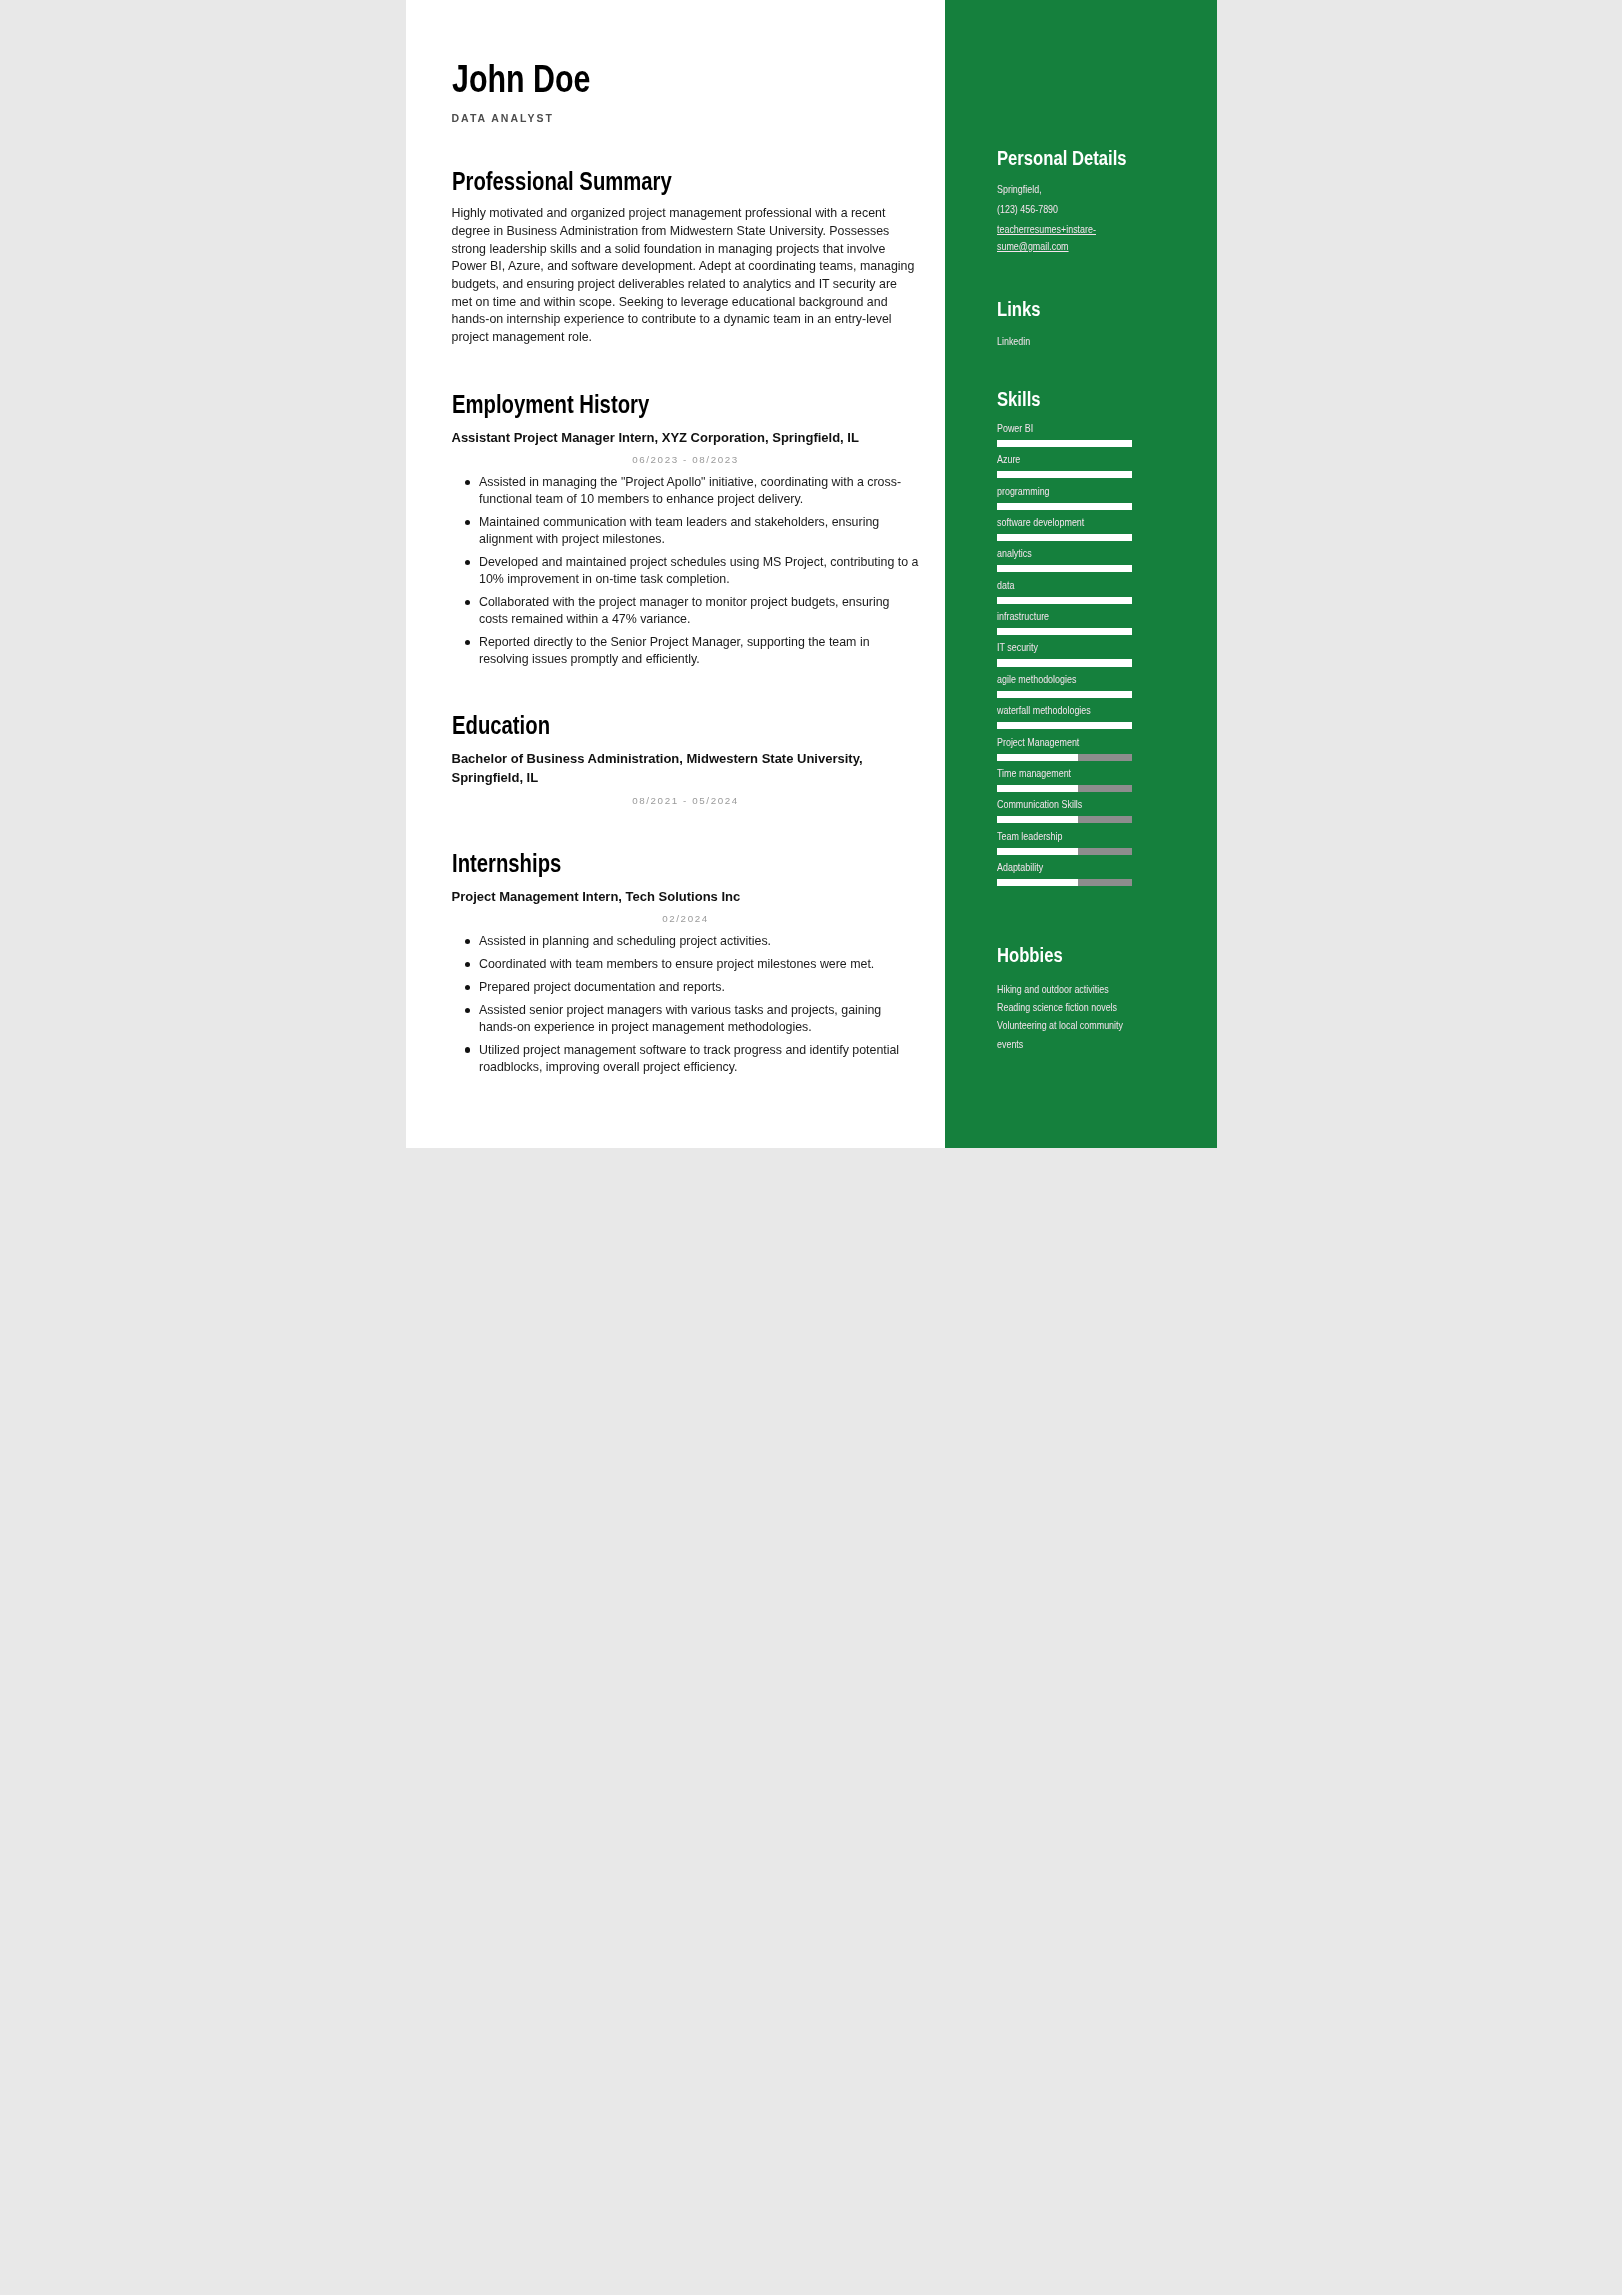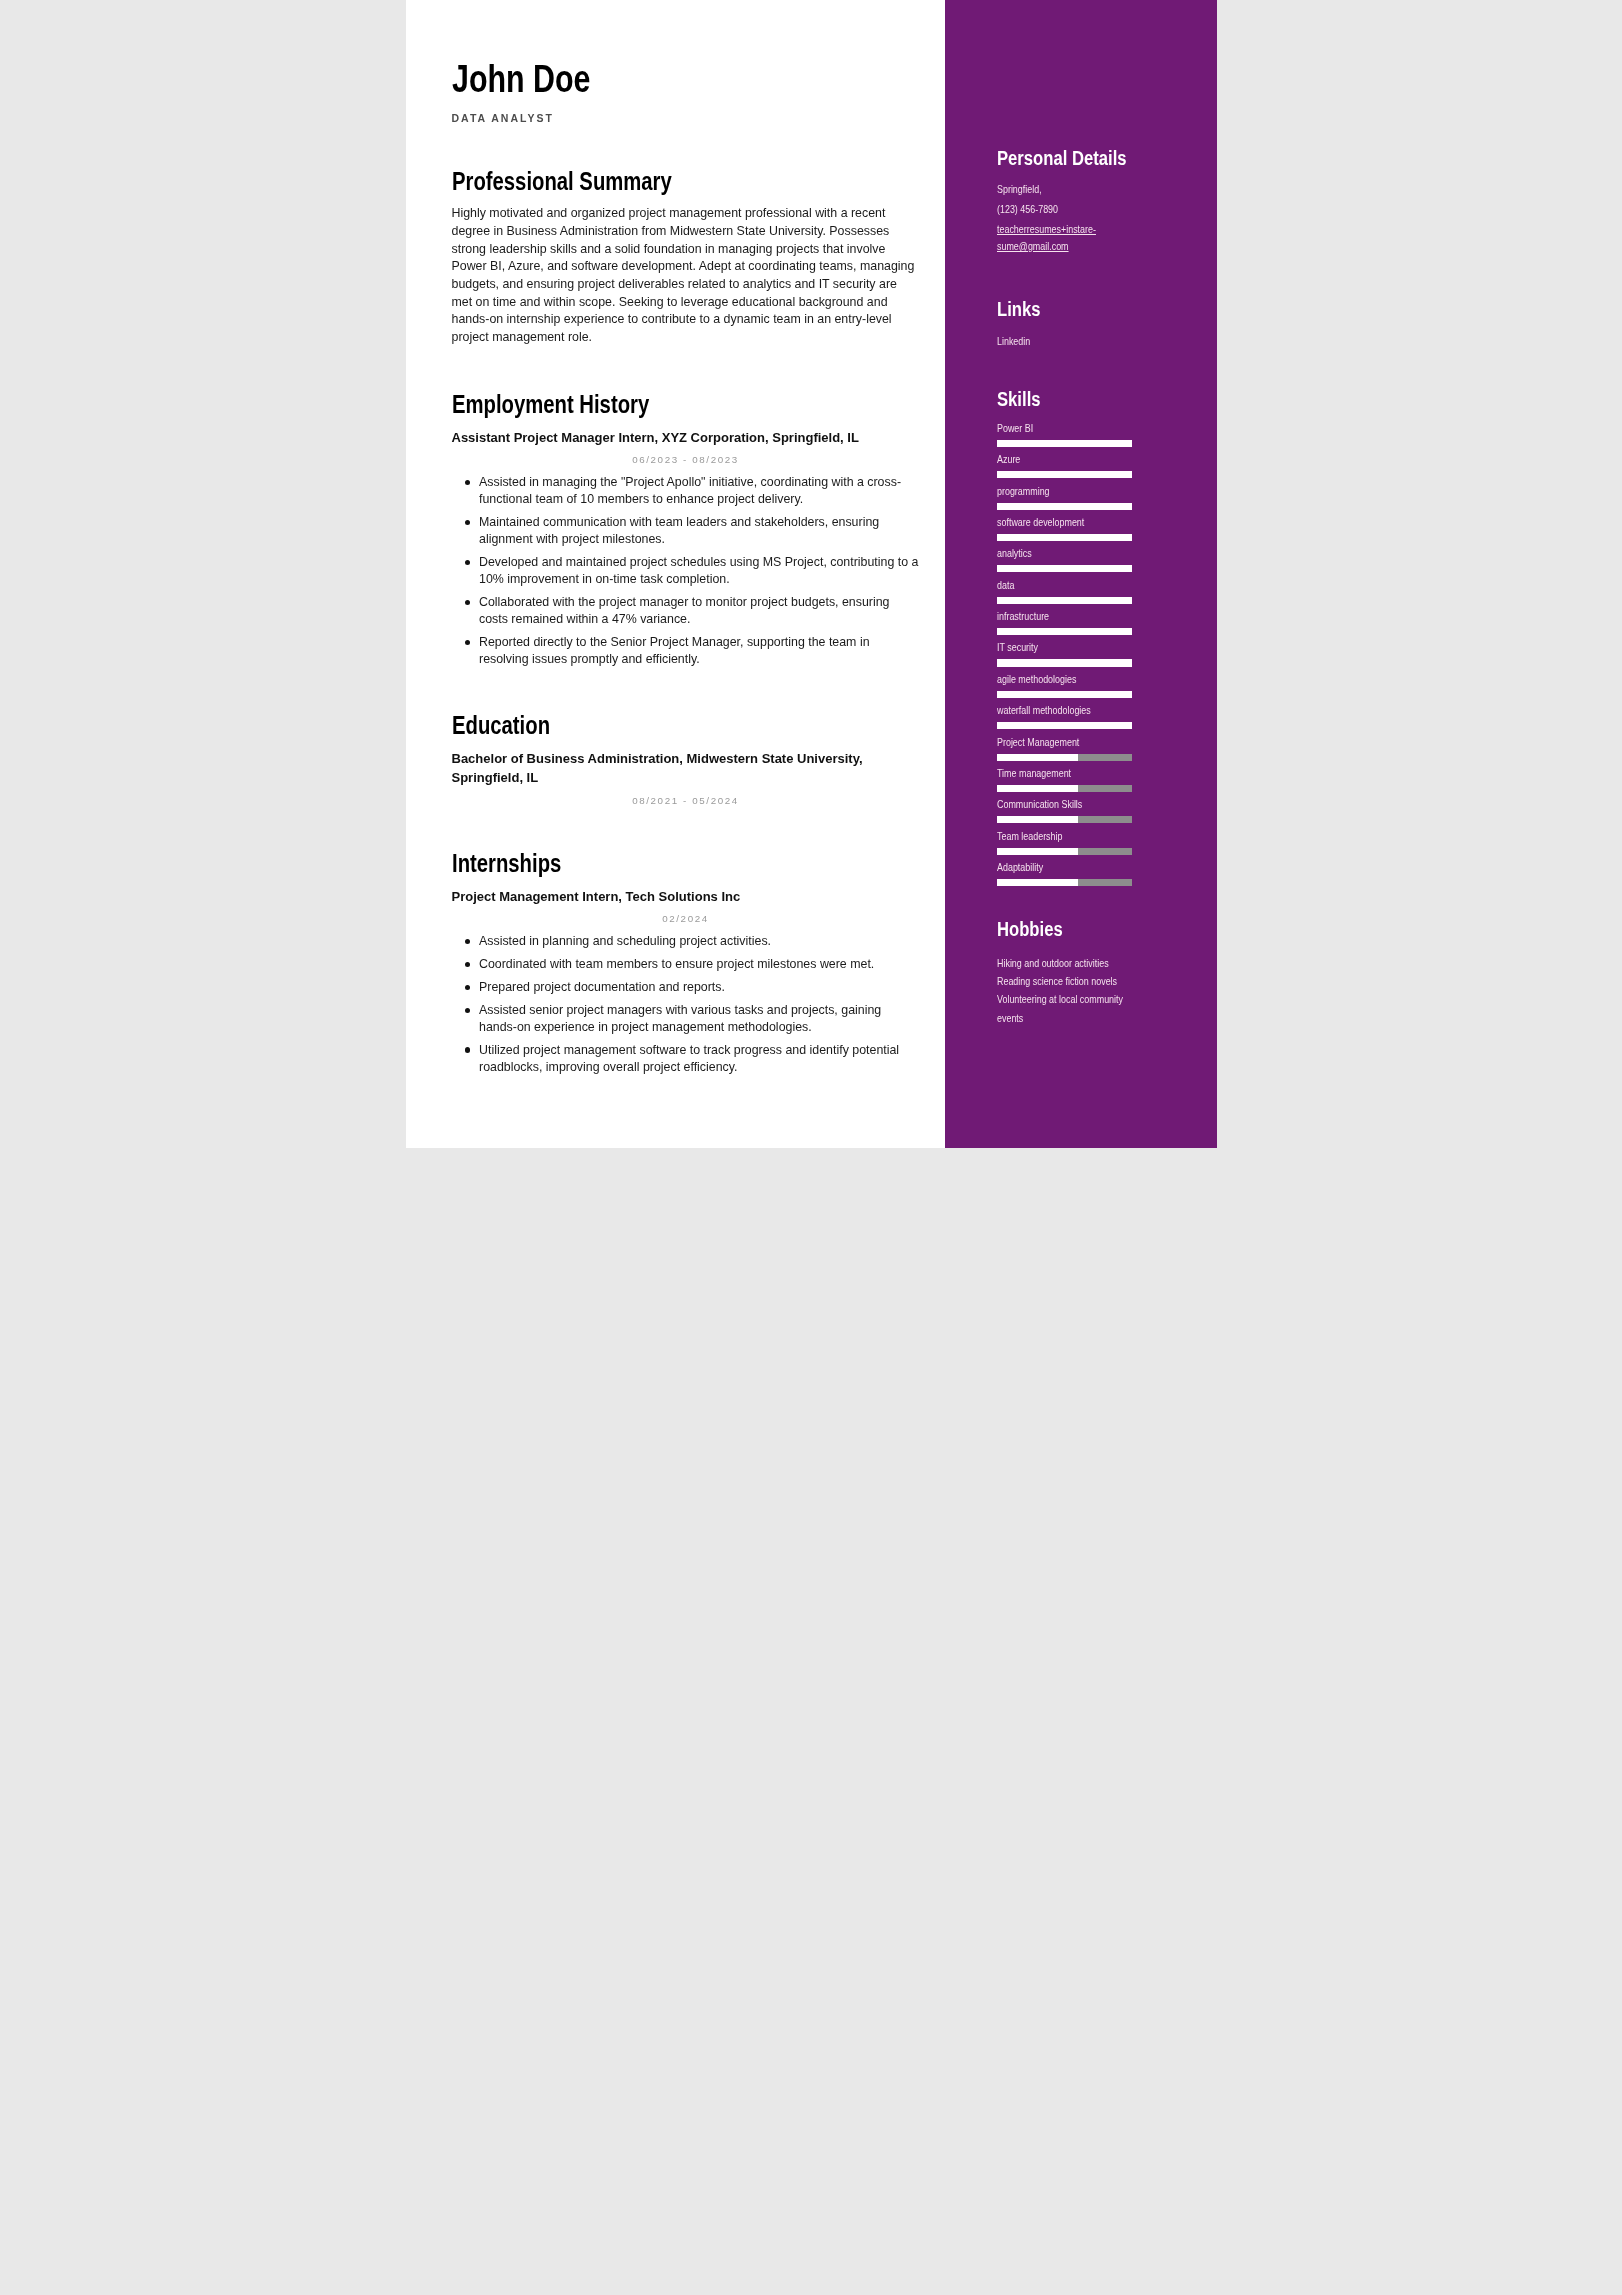--- a/index.html
+++ b/index.html
@@ -57,21 +57,21 @@
     margin:0;font-size:19.6px;line-height:23.6px;font-weight:600;color:#ffffff;
   }
   .sb-h .cond{transform:scaleX(0.85);}
   .sb-text{
     font-size:10.5px;line-height:17.7px;color:#f6e3ee;
     width:164px;transform:scaleX(0.85);transform-origin:0 0;
   }
   .mt-pd{margin-top:147px;}
   .mt-links{margin-top:42px;}
   .mt-skills{margin-top:37px;}
-  .mt-hobbies{margin-top:32px;}
+  .mt-hobbies{margin-top:58px;}
   .pd-line{margin-top:2px;}
   .pd-first{margin-top:10.5px;}
   .email a{color:#f6e3ee;text-decoration:underline;}
   .link-item{margin-top:11.8px;}
   .skills-list{margin-top:9.2px;}
   .skill-row{margin-bottom:5.2px;}
   .skill-label{
     font-size:10.5px;line-height:15.7px;color:#f6e3ee;
     width:164px;transform:scaleX(0.85);transform-origin:0 0;white-space:nowrap;
   }
@@ -127,21 +127,21 @@
     <ul class="blist">
         <li>Assisted in planning and scheduling project activities.</li>
         <li>Coordinated with team members to ensure project milestones were met.</li>
         <li>Prepared project documentation and reports.</li>
         <li>Assisted senior project managers with various tasks and projects, gaining hands-on experience in project management methodologies.</li>
         <li>Utilized project management software to track progress and identify potential roadblocks, improving overall project efficiency.</li>
       </ul>
 
   </div>
 
-  <aside class="sidebar" style="background: #701a75;">
+  <aside class="sidebar" style="background: #15803d;">
 
     <h2 class="sb-h mt-pd">
       <span class="cond">Personal Details</span>
     </h2>
     <div class="sb-text pd-line pd-first">Springfield,</div>
     <div class="sb-text pd-line">(123) 456-7890</div>
     <div class="sb-text pd-line email">
       <a href="#"><span>teacherresumes+instare-</span><br><span>sume@gmail.com</span></a>
     </div>
 

